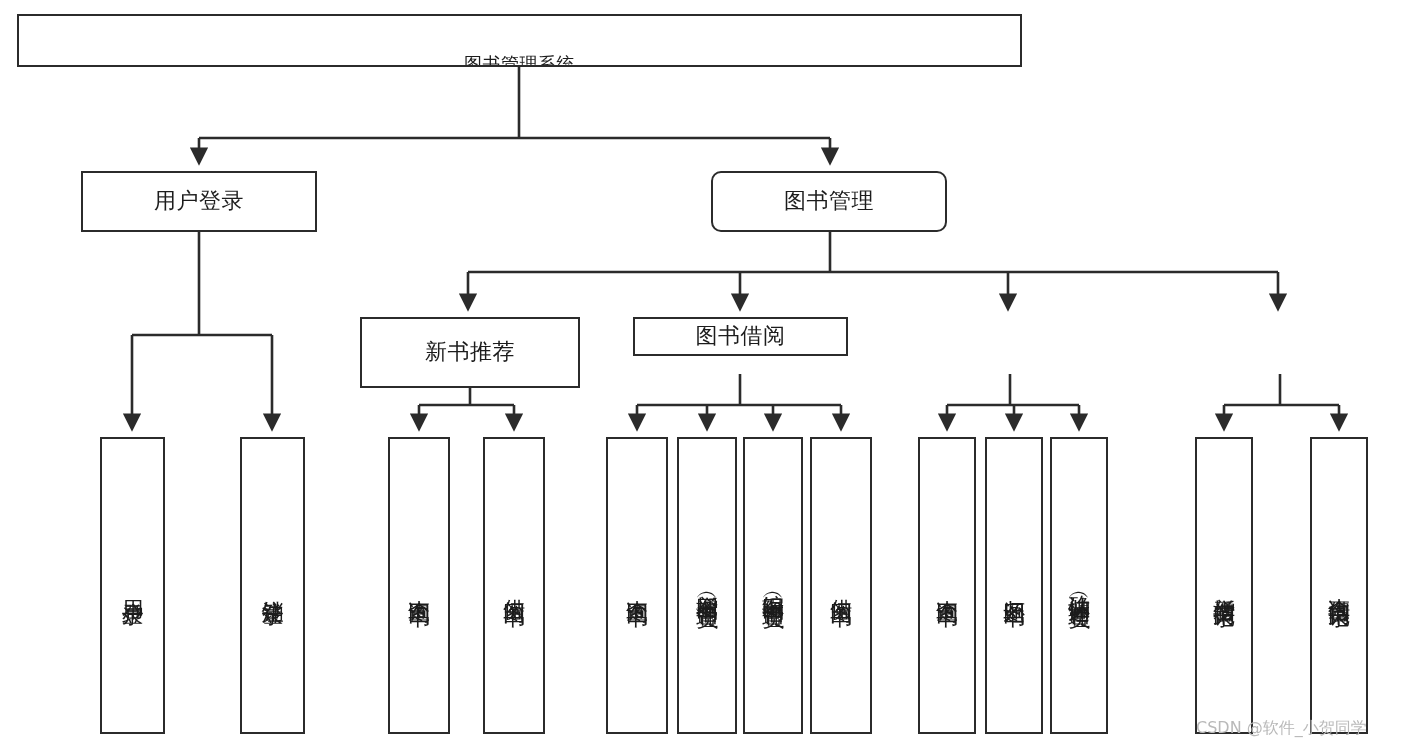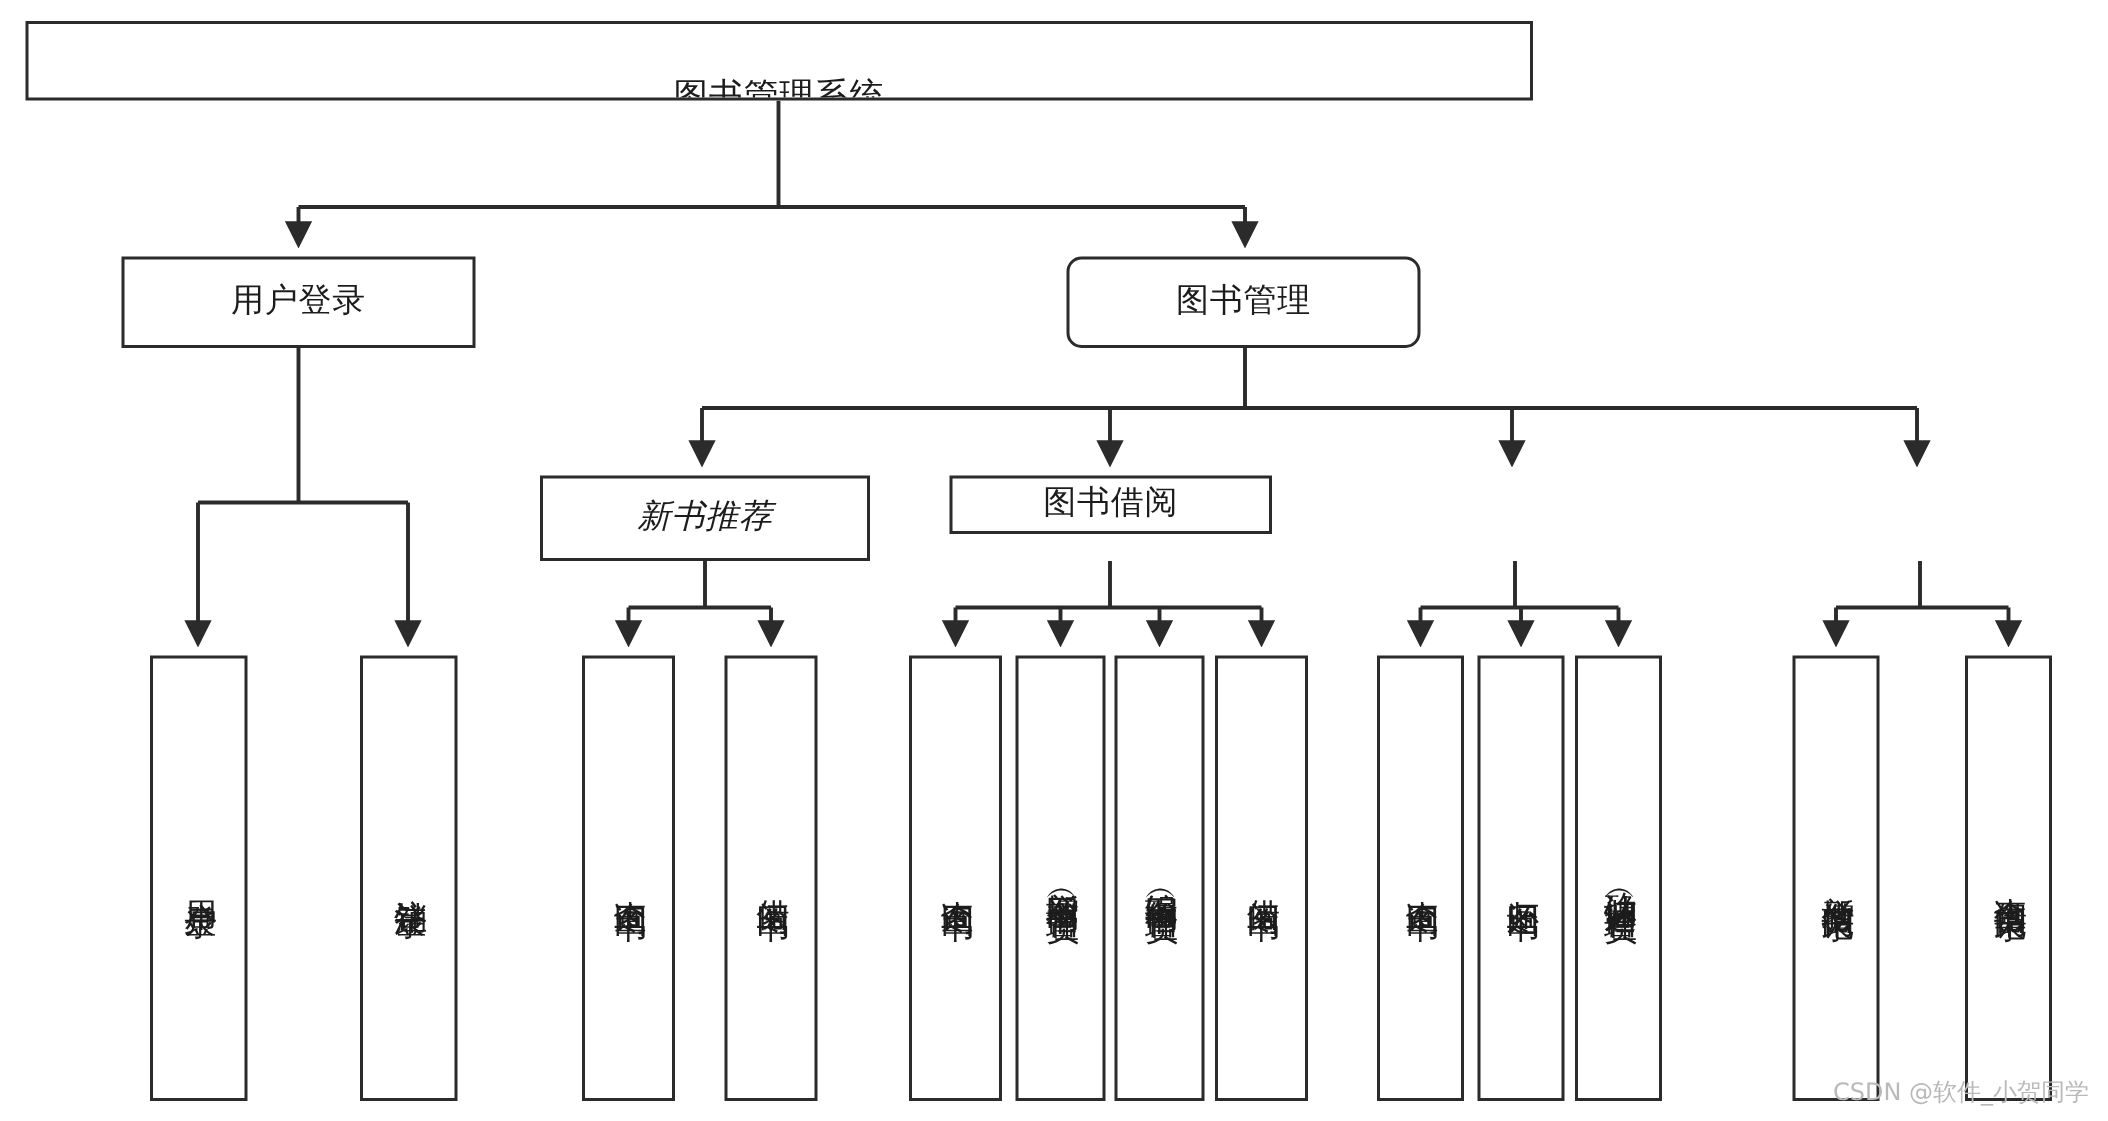--- a/index.html
+++ b/index.html
@@ -42,30 +42,29 @@
     white-space: nowrap;
     font-family: "DejaVu Sans", "Liberation Sans", sans-serif;
   }
   .node-box.vertical .node-label {
     writing-mode: vertical-rl;
     text-orientation: upright;
     letter-spacing: 2px;
     white-space: nowrap;
   }
   .node-box.root .node-label {
-    font-size: 23px;
+    font-size: 18px;
     margin-top: 48px;
   }
   .watermark {
     position: absolute;
     font-size: 16px;
     color: #b9b9b9;
     white-space: nowrap;
     font-family: "DejaVu Sans", "Liberation Sans", sans-serif;
-    padding-left: 26px;
   }
 </style>
 </head>
 <body>
 
 <div id="canvas">
 
   <svg id="diagram-svg" viewBox="0 0 1405 747" xmlns="http://www.w3.org/2000/svg">
     <defs>
       <marker id="arrow" viewBox="0 0 10 10" refX="8" refY="5" markerWidth="7" markerHeight="7" orient="auto-start-reverse">
@@ -120,21 +119,21 @@
     <span class="node-label">图书管理系统</span>
   </div>
 
   <div class="node-box" style="left:81px; top:171px; width:236px; height:61px;">
     <span class="node-label">用户登录</span>
   </div>
   <div class="node-box" style="left:711px; top:171px; width:236px; height:61px;border-radius:10px;">
     <span class="node-label">图书管理</span>
   </div>
 
-  <div class="node-box" style="left:360px; top:317px; width:220px; height:57px;font-style:italic;">
+  <div class="node-box" style="left:360px; top:317px; width:220px; height:71px;">
     <span class="node-label">新书推荐</span>
   </div>
   <div class="node-box" style="left:633px; top:317px; width:215px; height:39px;">
     <span class="node-label">图书借阅</span>
   </div>
 
   <div class="node-box vertical" style="left:100px; top:437px; width:65px; height:297px;">
     <span class="node-label">用户登录</span>
   </div>
   <div class="node-box vertical" style="left:240px; top:437px; width:65px; height:297px;">

